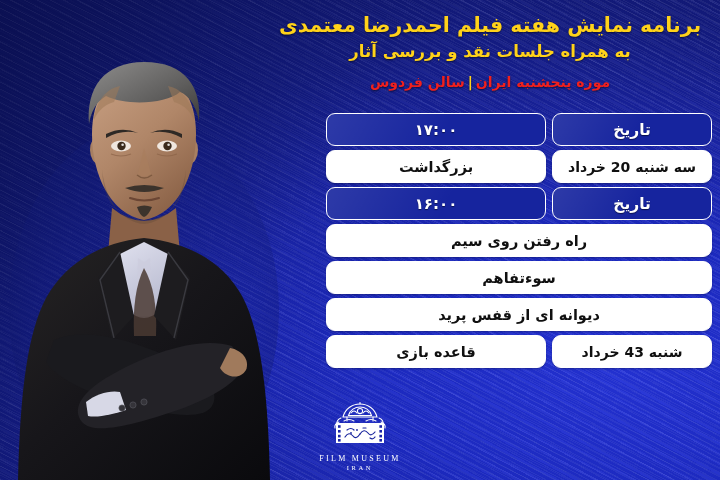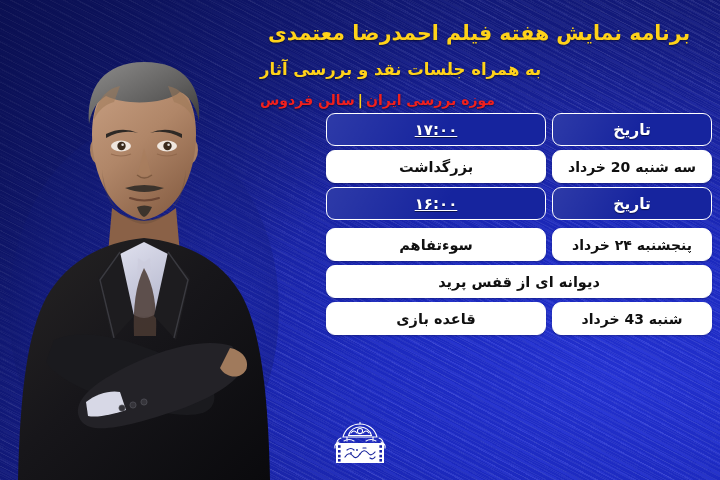--- a/index.html
+++ b/index.html
@@ -38,28 +38,28 @@
     opacity:.85;
   }
 
   
   .portrait-wrap{
     position:absolute;left:-6px;bottom:0;width:300px;height:470px;z-index:3;
   }
   .portrait-svg{display:block;width:100%;height:100%;}
 
   
-  .headings{position:absolute;top:12px;right:0;width:460px;z-index:4;text-align:left;padding-top:10px;}
+  .headings{position:absolute;top:4px;right:0;width:460px;z-index:4;text-align:center;padding-top:10px;}
   .title-main{
     font-size:20.5px;font-weight:bold;color:#ffd21a;letter-spacing:0px;
     text-shadow:0 1px 2px rgba(0,0,0,.55);line-height:1.15;
     padding:0 8px;white-space:nowrap;
   }
   .title-sub{
-    margin-top:14px;font-size:16.5px;font-weight:bold;color:#ffd21a;
+    margin-top:4px;font-size:16.5px;font-weight:bold;color:#ffd21a;
     text-shadow:0 1px 2px rgba(0,0,0,.55);white-space:nowrap;
   }
   .title-venue{
     margin-top:13px;font-size:14px;font-weight:bold;color:#f0201e;
     text-shadow:0 1px 2px rgba(0,0,0,.55);white-space:nowrap;
   }
   .venue-sep{color:#ffd21a;padding:0 3px;}
 
   
   .schedule{
@@ -72,21 +72,21 @@
     font-weight:bold;box-sizing:border-box;white-space:nowrap;
   }
   .cell.date{width:160px;flex:0 0 160px;}
   .cell.title{flex:1 1 auto;}
 
   .cell.header{
     background:linear-gradient(118deg, rgba(255,255,255,.10), rgba(255,255,255,0) 55%), #16249e;
     border:1.6px solid #ffffff;color:#ffffff;font-size:15.5px;
     text-shadow:0 1px 1px rgba(0,0,0,.5);
   }
-  .cell.header.time{font-size:15px;letter-spacing:.5px;text-decoration:underline;}
+  .cell.header.time{font-size:15px;letter-spacing:.5px;}
   .cell.white{
     background:#ffffff;border:1.6px solid #ffffff;color:#101010;font-size:14px;
     box-shadow:0 1px 2px rgba(0,0,0,.25);
     text-align:right;
   }
   .cell.white.film{font-size:14.5px;}
 
   
   .logo{
     position:absolute;left:0;right:0;bottom:8px;margin:0 auto;
@@ -209,21 +209,21 @@
 
       <path d="M108 160 C 112 192, 128 212, 150 214 C 172 212, 188 192, 192 160
                C 190 196, 174 208, 150 210 C 126 208, 110 196, 108 160 Z" fill="#5b4436" opacity=".3"></path>
     </svg>
   </div>
 
   <div class="headings">
     <div class="title-main">برنامه نمایش هفته فیلم احمدرضا معتمدی</div>
     <div class="title-sub">به همراه جلسات نقد و بررسی آثار</div>
     <div class="title-venue">
-      <span>موزه بررسی ایران</span><span class="venue-sep">|</span><span>سالن فردوس</span>
+      <span>موزه پنجشنبه ایران</span><span class="venue-sep">|</span><span>سالن فردوس</span>
     </div>
   </div>
 
   <div class="schedule">
 
     <div class="row">
       <div class="cell date header">تاریخ</div>
       <div class="cell title header time">۱۷:۰۰</div>
     </div>
 
@@ -231,23 +231,23 @@
       <div class="cell date white">سه شنبه 20 خرداد</div>
       <div class="cell title white film">بزرگداشت</div>
     </div>
 
     <div class="row">
       <div class="cell date header">تاریخ</div>
       <div class="cell title header time">۱۶:۰۰</div>
     </div>
 
     <div class="row">
-    </div>
-    <div class="row">
-      <div class="cell date white">پنجشنبه ۲۴ خرداد</div>
+      <div class="cell title white film">راه رفتن روی سیم</div>
+    </div>
+    <div class="row">
       <div class="cell title white film">سوءتفاهم</div>
     </div>
     <div class="row">
       <div class="cell title white film">دیوانه ای از قفس پرید</div>
     </div>
     <div class="row">
       <div class="cell date white">شنبه 43 خرداد</div>
       <div class="cell title white film">قاعده بازی</div>
     </div>
   </div>
@@ -283,15 +283,19 @@
       <g stroke="#17239c" fill="none" stroke-width="1.2" stroke-linecap="round">
         <path d="M18 35 Q 22 29, 26 34 Q 29 38, 33 32"></path>
         <path d="M33 32 Q 37 26, 41 31 Q 44 35, 48 30"></path>
         <path d="M20 28 Q 24 25, 27 28"></path>
         <path d="M36 26 L 39 26"></path>
         <path d="M43 36 Q 46 38, 48 35"></path>
       </g>
       <circle cx="30" cy="28" r="0.9" fill="#17239c"></circle>
       <circle cx="24" cy="31" r="0.9" fill="#17239c"></circle>
     </svg>
+    <div class="logo-text">
+      <div class="logo-name">FILM MUSEUM</div>
+      <div class="logo-country">IRAN</div>
+    </div>
   </div>
 
 </div>
 
 </body></html>

